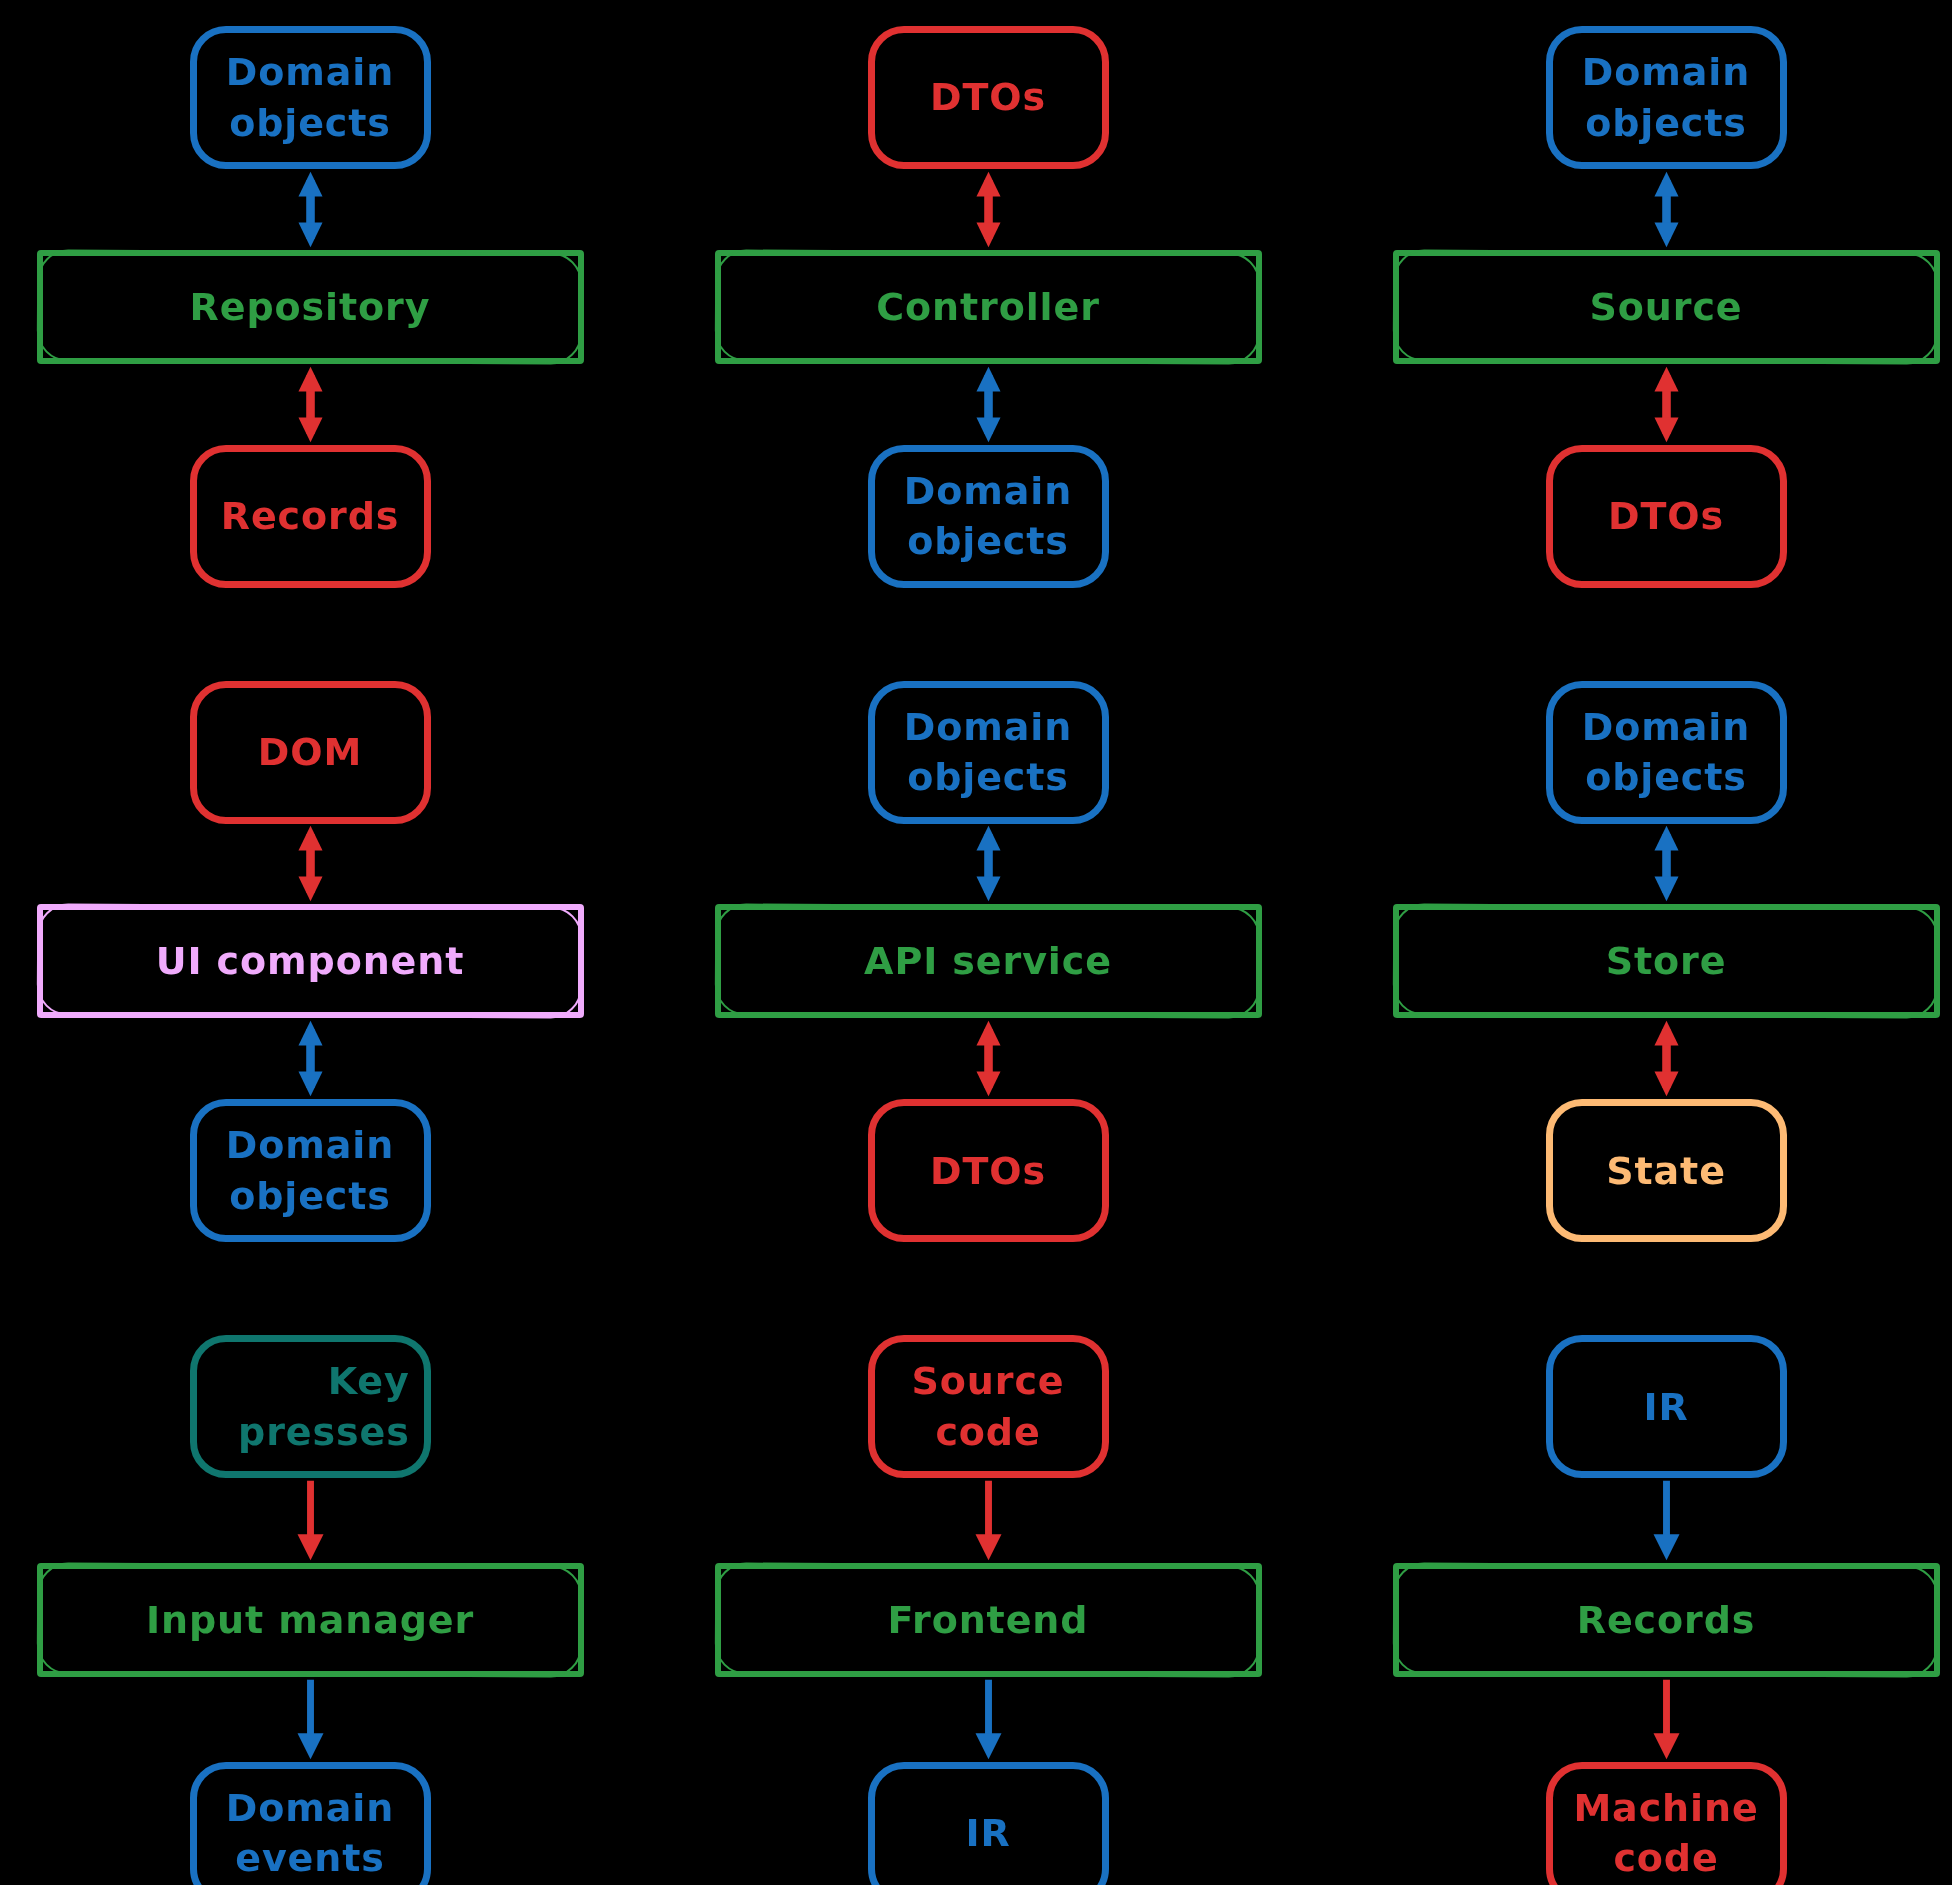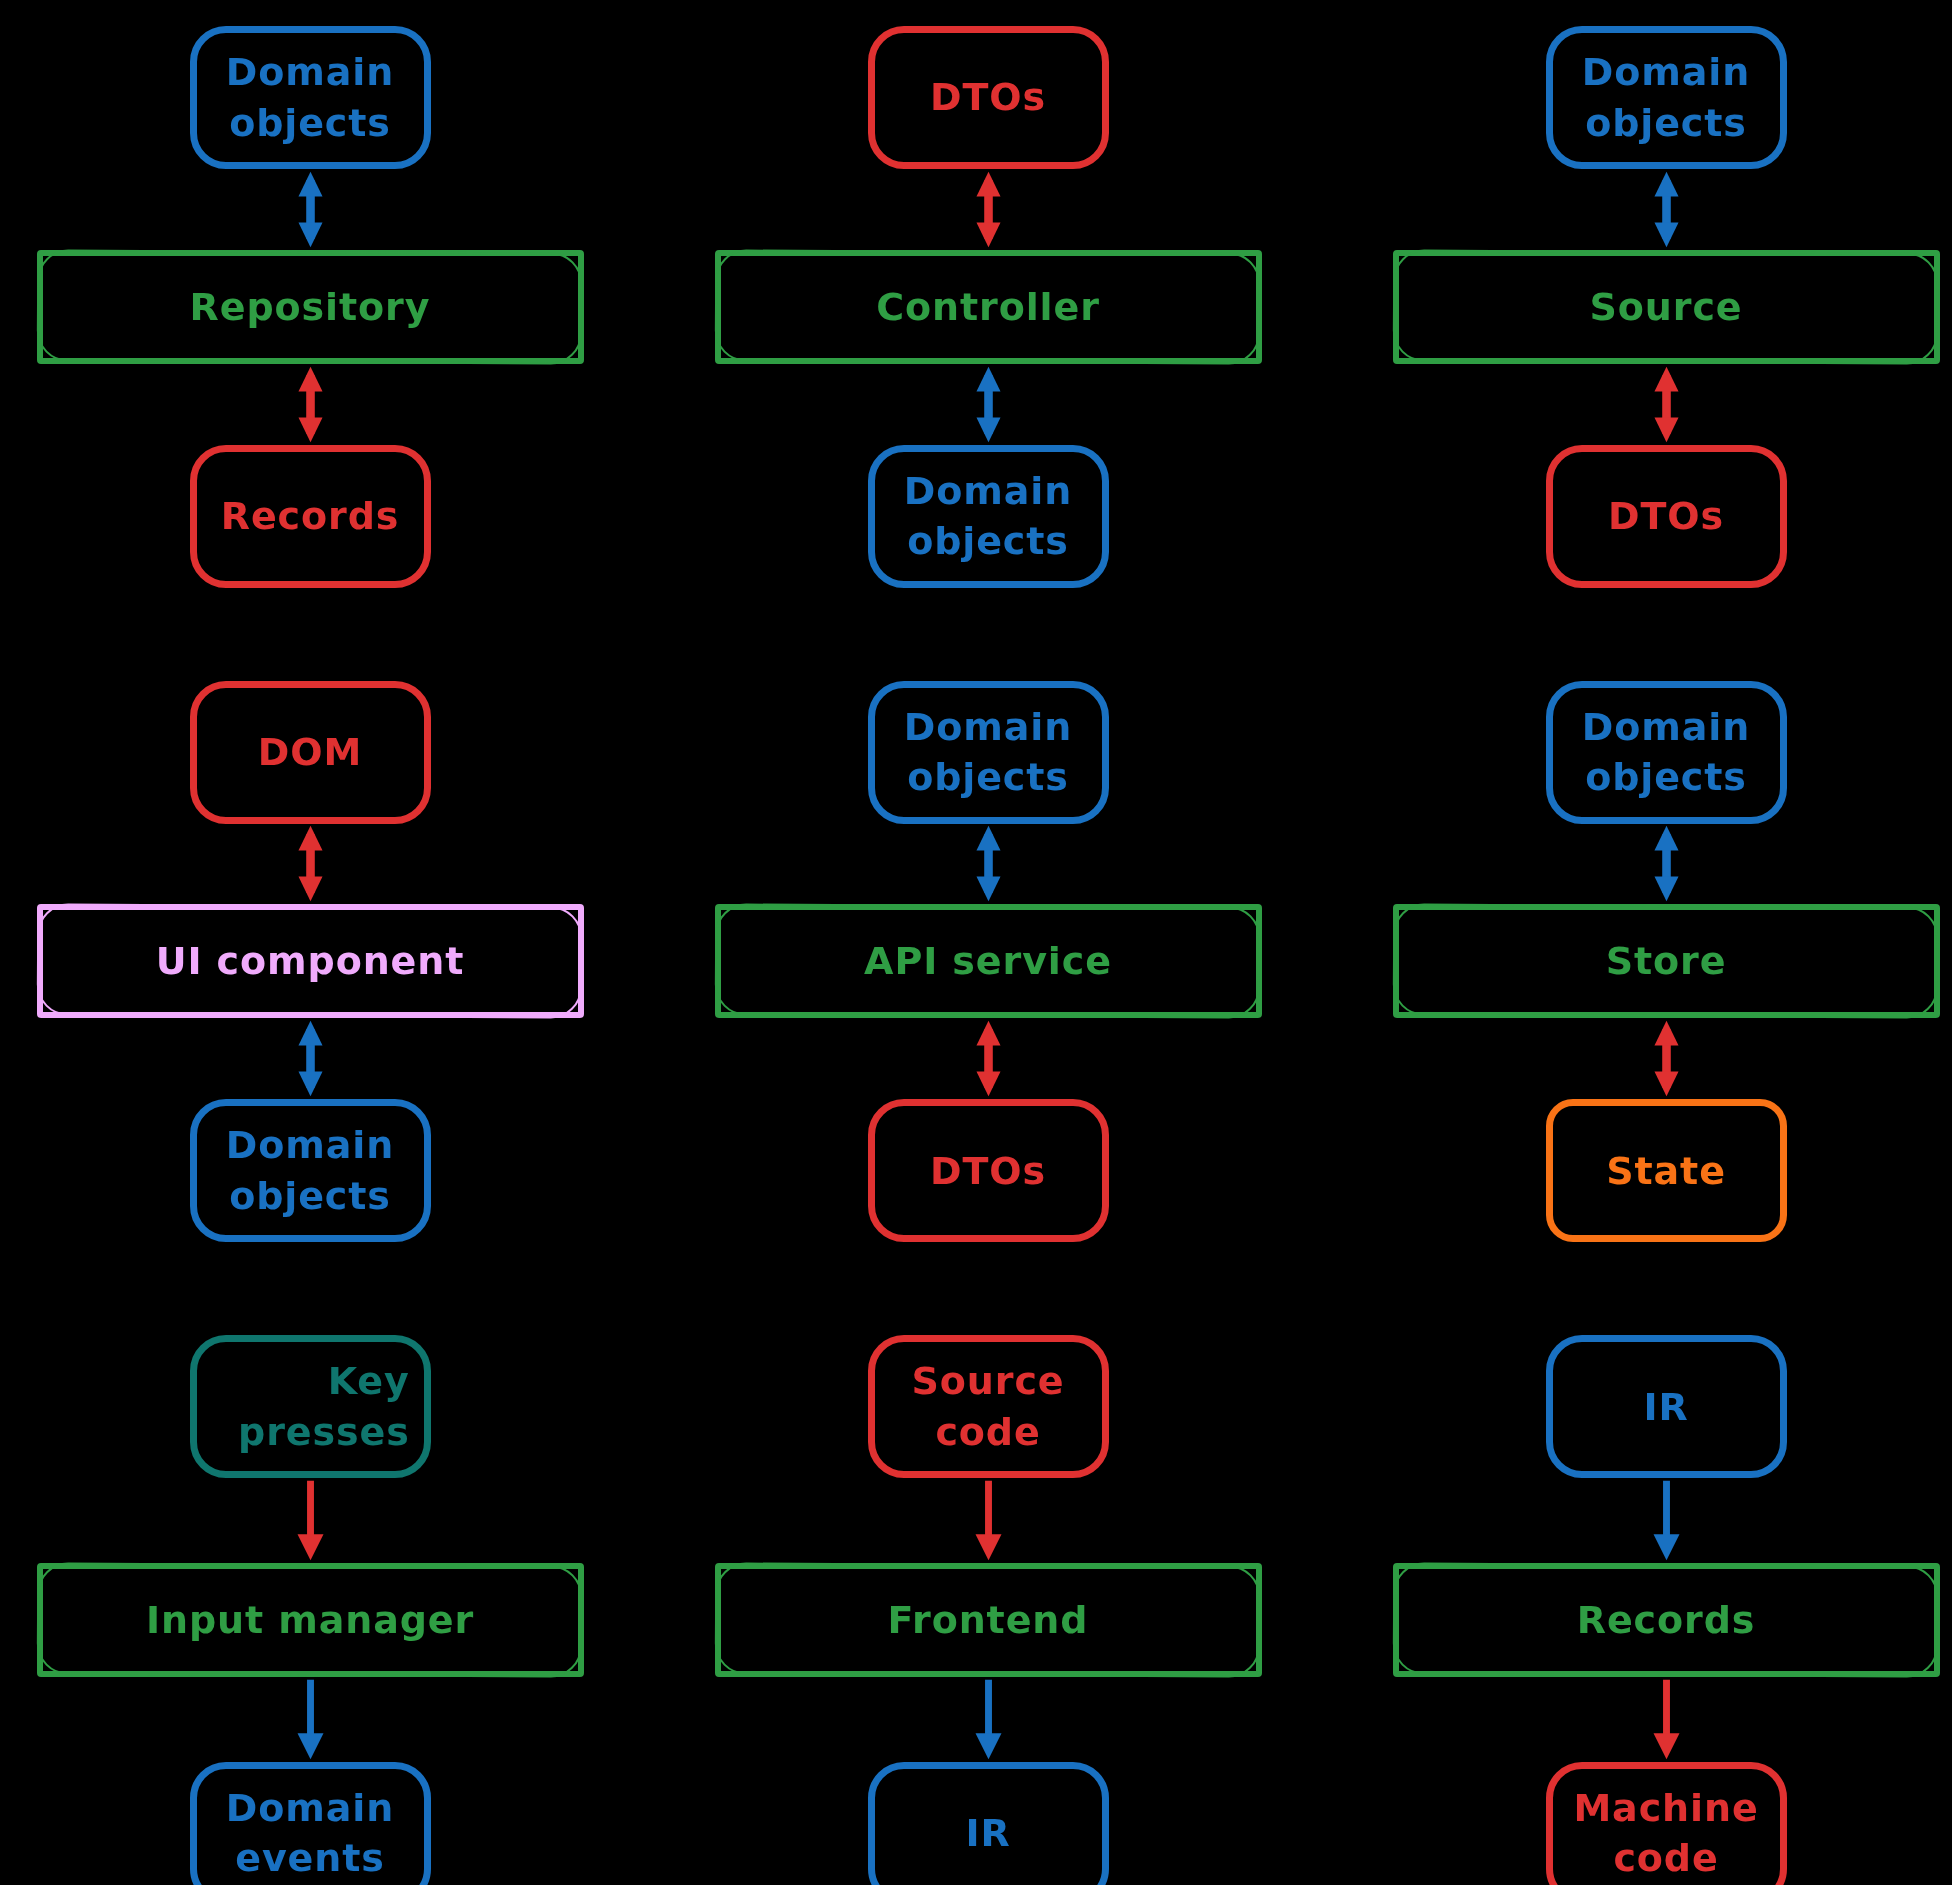--- a/index.html
+++ b/index.html
@@ -202,21 +202,21 @@
         <polygon class="head-bottom" points="19,90 5,61 33,61"></polygon>
       </svg>
       <div class="node bar" style="color: rgb(47, 158, 68);">
         <span class="label">Store</span>
       </div>
       <svg class="arrow" width="33" height="79" viewBox="0 0 38 92" style="color: rgb(224, 49, 49);">
         <line x1="19" y1="12" x2="19" y2="80" stroke-width="10"></line>
         <polygon class="head-top" points="19,2 5,31 33,31"></polygon>
         <polygon class="head-bottom" points="19,90 5,61 33,61"></polygon>
       </svg>
-      <div class="node box-small" style="color: #f97316; border-radius: 27px;">
+      <div class="node box-small" style="color: #fdba74;">
         <span class="label">State</span>
       </div>
     </div>
 
     <div class="group">
       <div class="node box-small" style="color: #0f766e; text-align: right;">
         <span class="label">Key presses</span>
       </div>
       <svg class="arrow single" width="33" height="83" viewBox="0 0 38 96" style="color: rgb(224, 49, 49);">
         <line x1="19" y1="2" x2="19" y2="78" stroke-width="8"></line>

